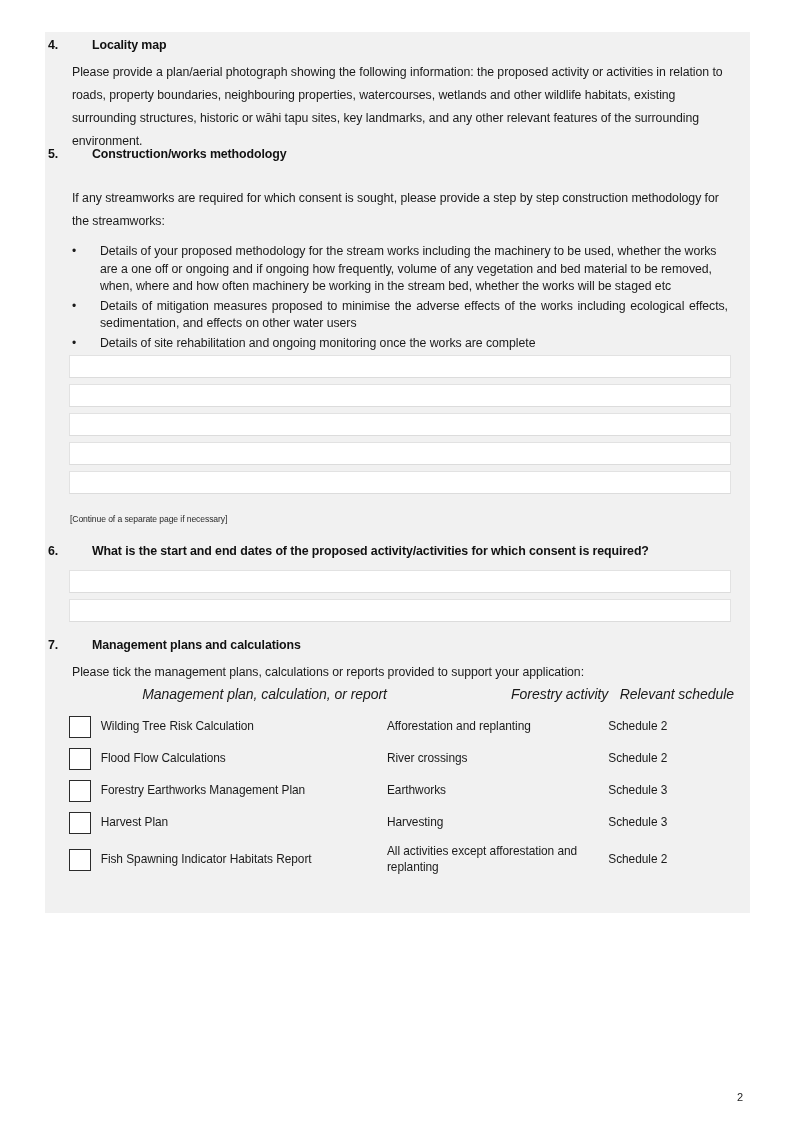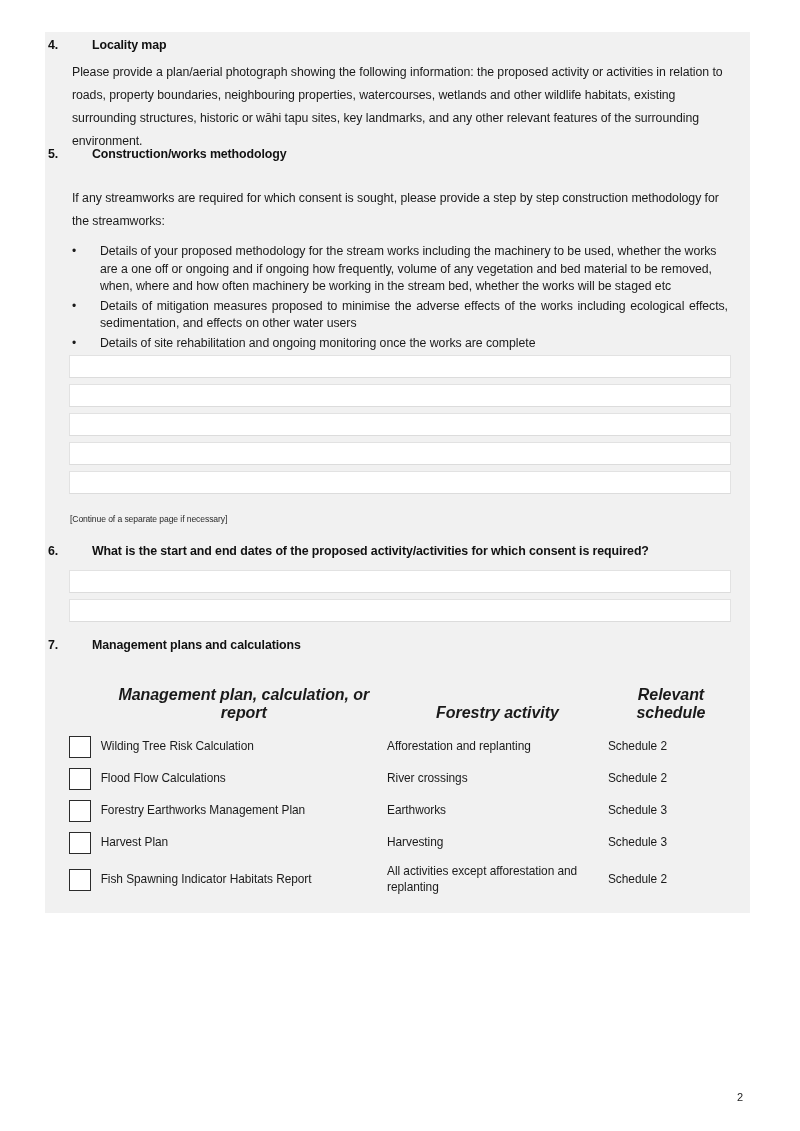--- a/index.html
+++ b/index.html
@@ -103,25 +103,25 @@
 
   
   .plan-table {
     position: absolute;
     left: 69px;
     width: 665px;
     border-collapse: collapse;
     font-size: 11.9px;
   }
   .plan-table th {
-    font-weight: bold;
+    font-weight: normal;
     font-style: italic;
-    text-align: center;
+    text-align: right;
     padding: 0 0 9px 0;
-    font-size: 16px;
+    font-size: 14px;
     color: #1a1a1a;
     vertical-align: bottom;
     letter-spacing: -0.05px;
   }
   .plan-table td {
     padding: 5px 0;
     vertical-align: middle;
     color: #1a1a1a;
     line-height: 15.5px;
     letter-spacing: -0.05px;
@@ -205,20 +205,21 @@
   <div class="field-stack" style="left:24px; top:538px; width:662px;">
     <div class="field-line"></div>
     <div class="field-line"></div>
   </div>
 
   <div class="section" style="top:606px;">
     <div class="sec-head">
       <span class="sec-num">7.</span>
       <span class="sec-title">Management plans and calculations</span>
     </div>
+    <div class="body-text" style="margin-top:9px;">Please tick the management plans, calculations or reports provided to support your application:</div>
   </div>
 
   <table class="plan-table" style="top:654px; left:24px;">
     <thead>
       <tr>
         <th class="col-check"></th>
         <th class="col-plan">Management plan, calculation, or report</th>
         <th class="col-act">Forestry activity</th>
         <th class="col-sched">Relevant schedule</th>
       </tr>

